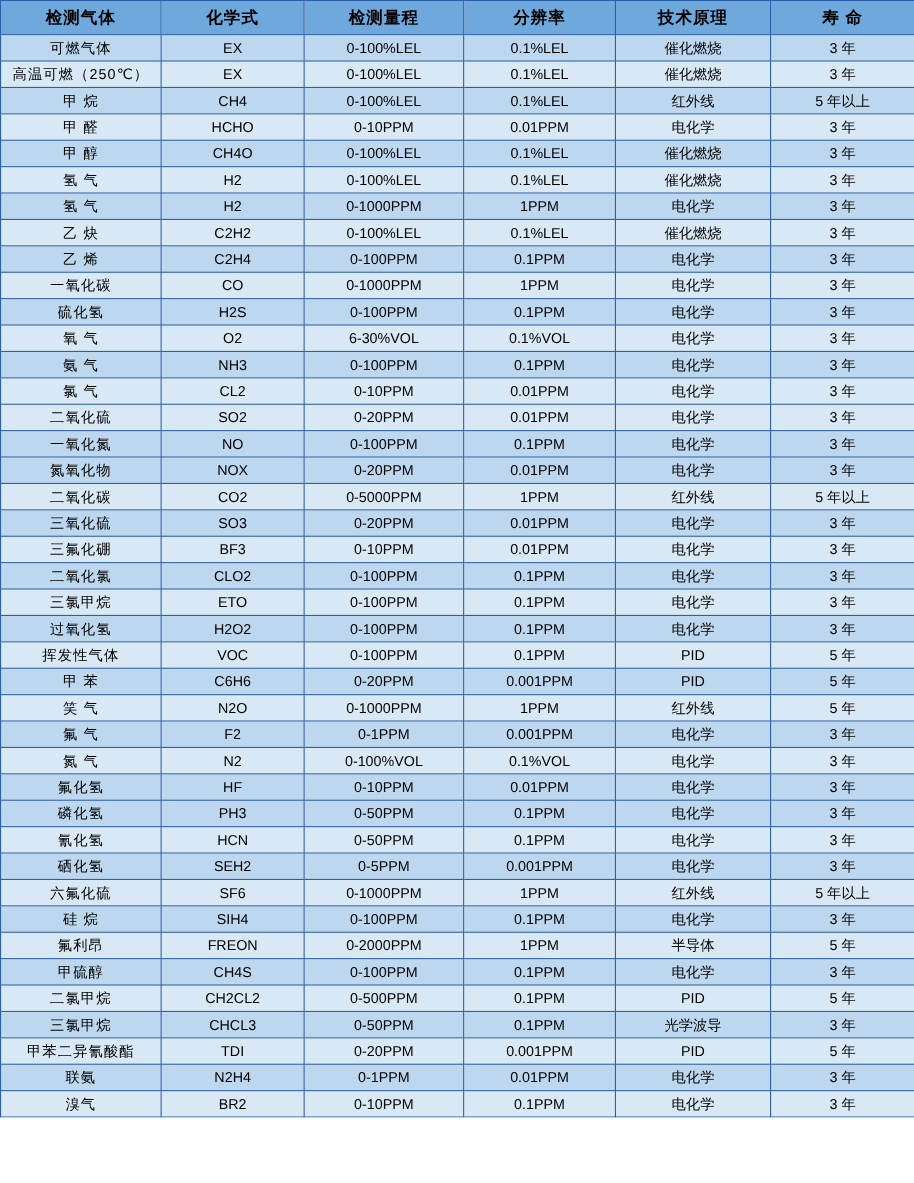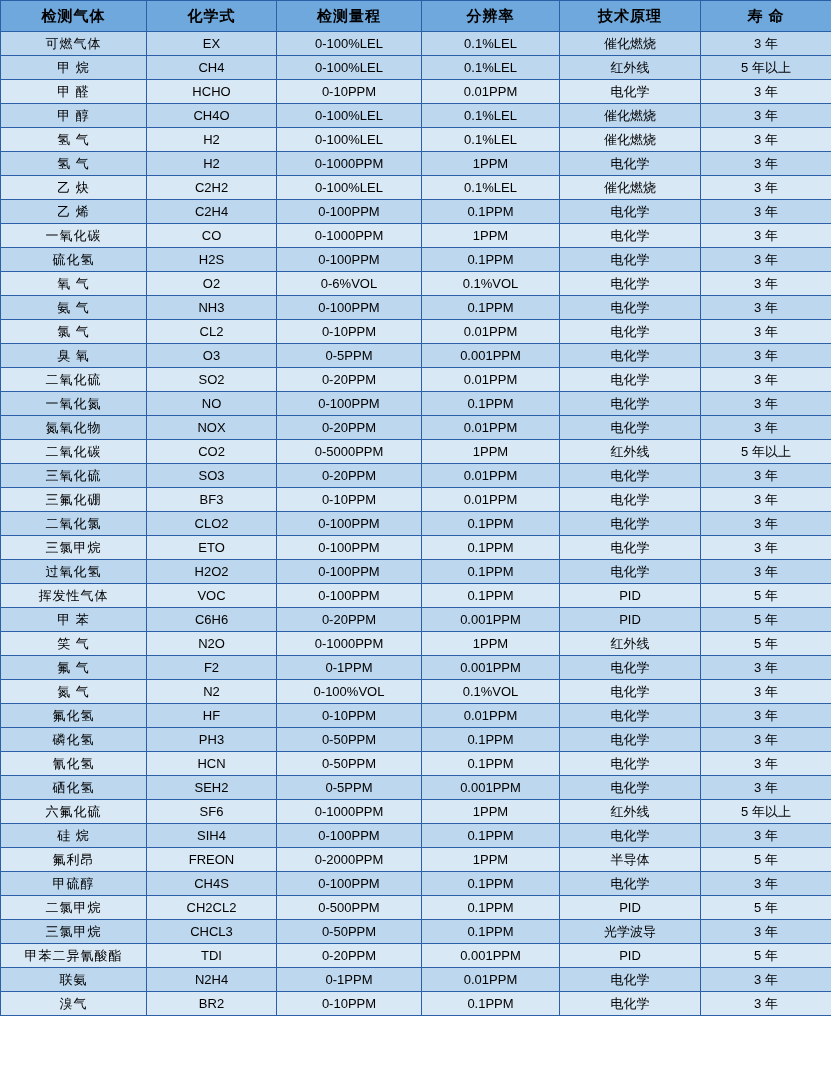--- a/index.html
+++ b/index.html
@@ -74,20 +74,28 @@
   </thead>
   <tbody id="gas-table-body">
       <tr class="odd">
         <td>可燃气体</td>
         <td>EX</td>
         <td>0-100%LEL</td>
         <td>0.1%LEL</td>
         <td>催化燃烧</td>
         <td>3 年</td>
       </tr>
+      <tr class="even">
+        <td>高温可燃（250℃）</td>
+        <td>EX</td>
+        <td>0-100%LEL</td>
+        <td>0.1%LEL</td>
+        <td>催化燃烧</td>
+        <td>3 年</td>
+      </tr>
       <tr class="odd">
         <td>甲 烷</td>
         <td>CH4</td>
         <td>0-100%LEL</td>
         <td>0.1%LEL</td>
         <td>红外线</td>
         <td>5 年以上</td>
       </tr>
       <tr class="even">
         <td>甲 醛</td>
@@ -149,46 +157,38 @@
         <td>硫化氢</td>
         <td>H2S</td>
         <td>0-100PPM</td>
         <td>0.1PPM</td>
         <td>电化学</td>
         <td>3 年</td>
       </tr>
       <tr class="even">
         <td>氧 气</td>
         <td>O2</td>
-        <td>0-6%VOL</td>
+        <td>6-30%VOL</td>
         <td>0.1%VOL</td>
         <td>电化学</td>
         <td>3 年</td>
       </tr>
       <tr class="odd">
         <td>氨 气</td>
         <td>NH3</td>
         <td>0-100PPM</td>
         <td>0.1PPM</td>
         <td>电化学</td>
         <td>3 年</td>
       </tr>
       <tr class="even">
         <td>氯 气</td>
         <td>CL2</td>
         <td>0-10PPM</td>
         <td>0.01PPM</td>
-        <td>电化学</td>
-        <td>3 年</td>
-      </tr>
-      <tr class="odd">
-        <td>臭 氧</td>
-        <td>O3</td>
-        <td>0-5PPM</td>
-        <td>0.001PPM</td>
         <td>电化学</td>
         <td>3 年</td>
       </tr>
       <tr class="even">
         <td>二氧化硫</td>
         <td>SO2</td>
         <td>0-20PPM</td>
         <td>0.01PPM</td>
         <td>电化学</td>
         <td>3 年</td>

